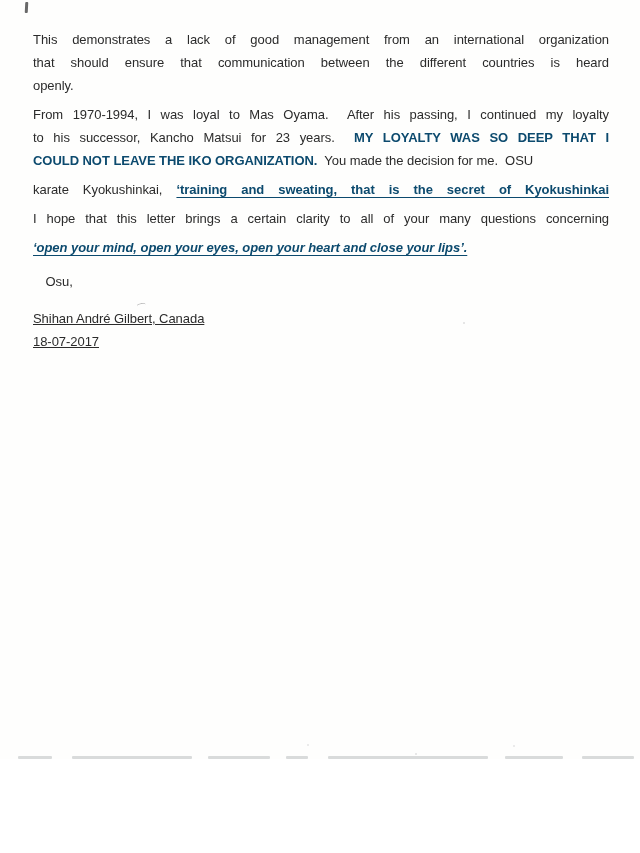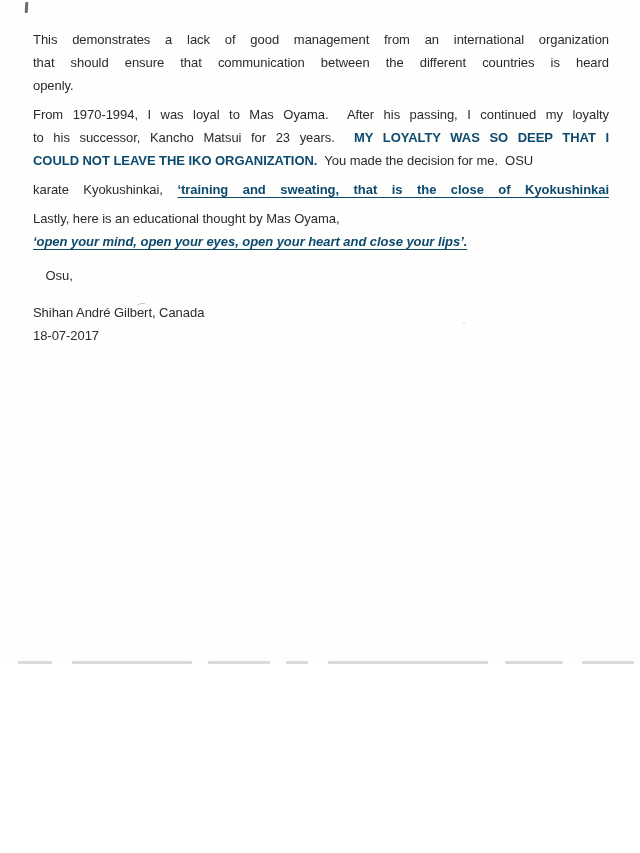--- a/index.html
+++ b/index.html
@@ -1,21 +1,21 @@
 <!DOCTYPE html>
 <html><head>
 <meta charset="utf-8">
 <style>
   html, body { margin: 0; padding: 0; }
   body { background: #ffffff; }
 
   .page {
     position: relative;
     width: 640px;
-    height: 664px;
+    height: 759px;
     background: #fefefdff;
     background: #fefefd;
     overflow: hidden;
     font-family: "Liberation Sans", sans-serif;
     color: #2b2b2b;
   }
 
   .letter-body {
     position: absolute;
     left: 33px;
@@ -41,21 +41,21 @@
   .b { font-weight: 700; color: #0c4a6e; }
   .i { font-style: italic; }
   .u {
     text-decoration: underline;
     text-decoration-thickness: 1.4px;
     text-underline-offset: 2.5px;
   }
 
   
   .para[data-name="para-osu"] { margin-top: 11px; margin-bottom: 14px; margin-left: 9px; }
-  .para[data-name="para-signature"] { margin-bottom: 8px; }
+  .para[data-name="para-signature"] { margin-bottom: 8px; text-decoration: underline; }
 
   
   .artifact { position: absolute; pointer-events: none; }
 
   .ink-mark-topleft {
     left: 25px; top: 2px;
     width: 2.5px; height: 11px;
     background: #4f4f4f;
     border-radius: 1px;
     transform: rotate(3deg);
@@ -100,26 +100,26 @@
         <div class="line just" data-name="text-line"><span class="run" data-name="text-run">This demonstrates a lack of good management from an international organization</span></div>
         <div class="line just" data-name="text-line"><span class="run" data-name="text-run">that should ensure that communication between the different countries is heard</span></div>
         <div class="line" data-name="text-line"><span class="run" data-name="text-run">openly.</span></div>
       </div>
       <div class="para" data-name="para-loyalty">
         <div class="line just" data-name="text-line"><span class="run" data-name="text-run">From 1970-1994, I was loyal to Mas Oyama.  After his passing, I continued my loyalty</span></div>
         <div class="line just" data-name="text-line"><span class="run" data-name="text-run">to his successor, Kancho Matsui for 23 years.  </span><span class="run b" data-name="text-run">MY LOYALTY WAS SO DEEP THAT I</span></div>
         <div class="line" data-name="text-line"><span class="run b" data-name="text-run">COULD NOT LEAVE THE IKO ORGANIZATION.</span><span class="run" data-name="text-run">  You made the decision for me.  OSU</span></div>
       </div>
       <div class="para" data-name="para-dojo">
-        <div class="line just" data-name="text-line"><span class="run" data-name="text-run">karate Kyokushinkai, </span><span class="run b u" data-name="text-run">‘training and sweating, that is the close of Kyokushinkai</span></div>
+        <div class="line just" data-name="text-line"><span class="run" data-name="text-run">karate Kyokushinkai, </span><span class="run b u" data-name="text-run">‘training and sweating, that is the secret of Kyokushinkai</span></div>
       </div>
       <div class="para" data-name="para-clarity">
+        <div class="line just" data-name="text-line"><span class="run" data-name="text-run">I hope that this letter brings a certain clarity to all of your many questions concerning</span></div>
       </div>
       <div class="para" data-name="para-quote">
-        <div class="line" data-name="text-line"><span class="run" data-name="text-run">Lastly, here is an educational thought by Mas Oyama,</span></div>
         <div class="line" data-name="text-line"><span class="run b u i" data-name="text-run">‘open your mind, open your eyes, open your heart and close your lips’.</span></div>
       </div>
       <div class="para" data-name="para-osu">
         <div class="line" data-name="text-line"><span class="run" data-name="text-run"> Osu,</span></div>
       </div>
       <div class="para" data-name="para-signature">
         <div class="line" data-name="text-line"><span class="run" data-name="text-run">Shihan André Gilbert, Canada</span></div>
         <div class="line" data-name="text-line"><span class="run" data-name="text-run">18-07-2017</span></div>
       </div>
     </div>

